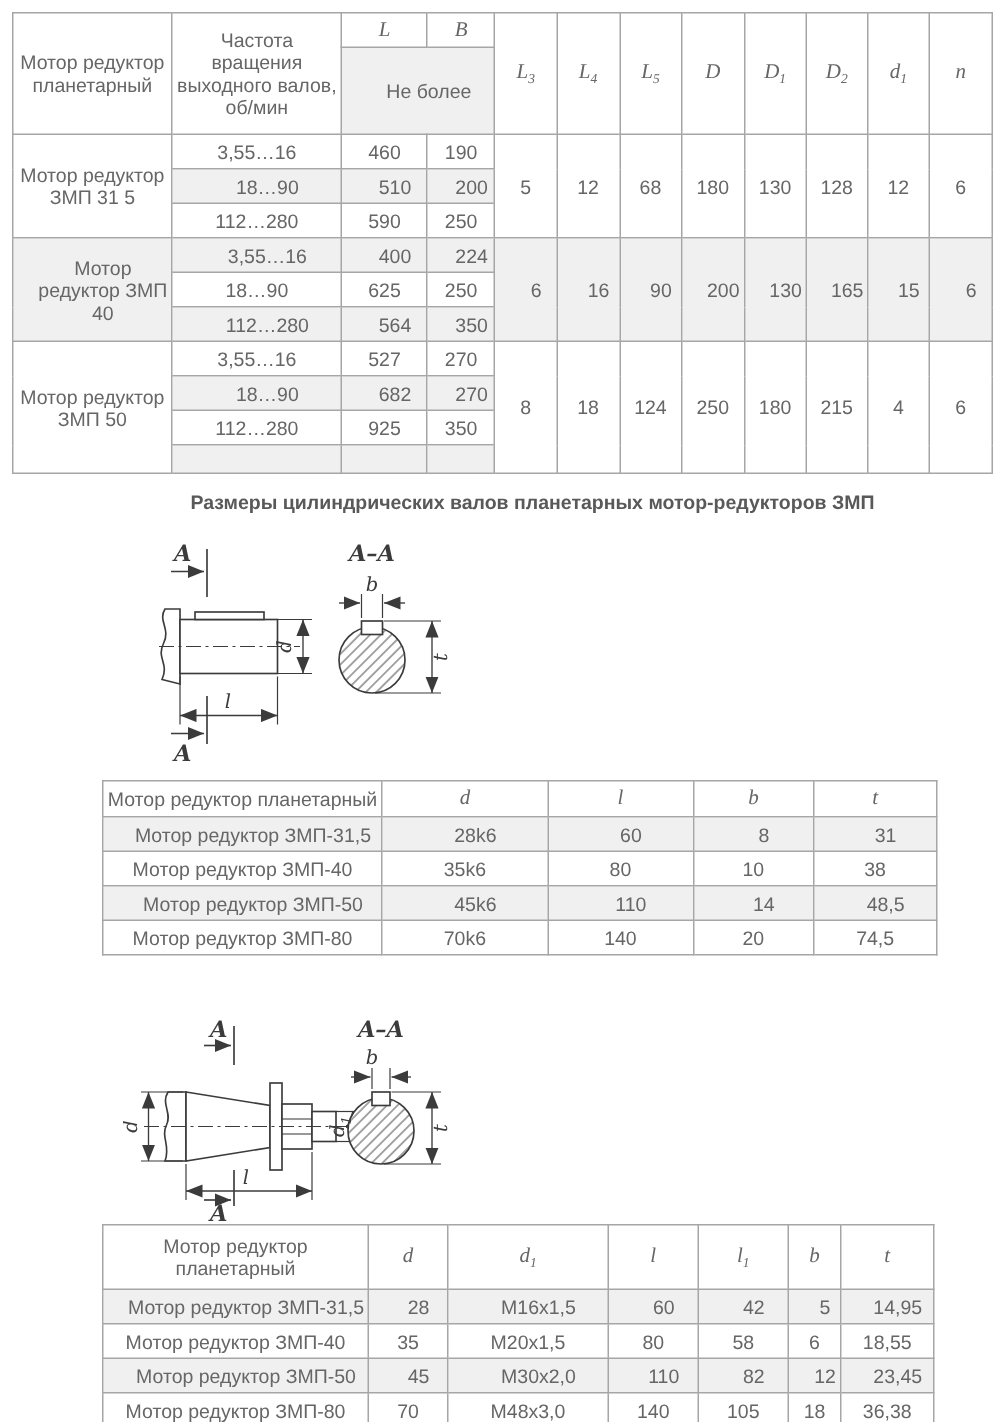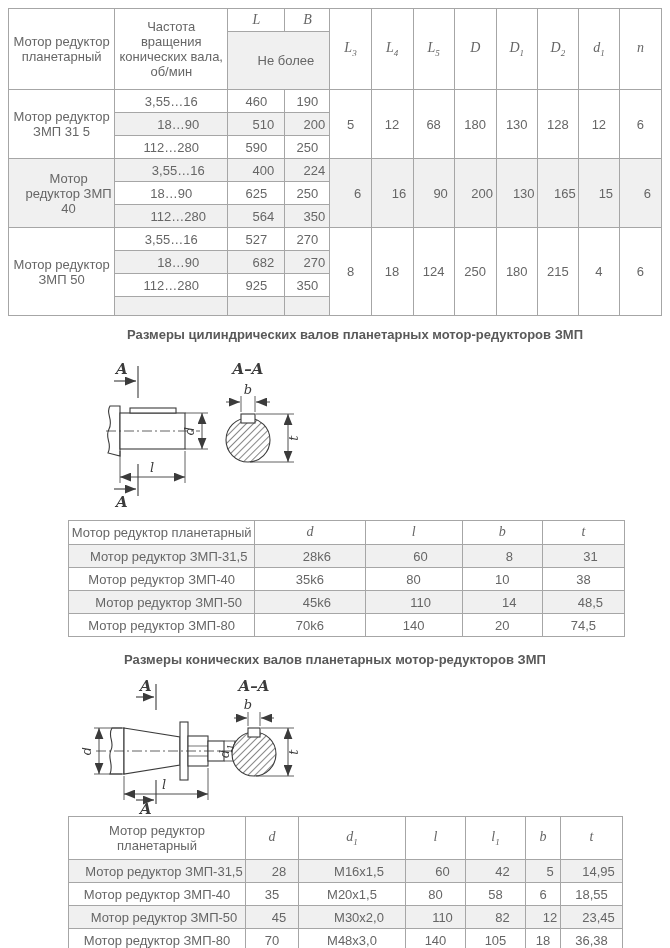--- a/index.html
+++ b/index.html
@@ -55,21 +55,21 @@
         <col style="width:41px">
         <col style="width:42px">
       <col style="width:41px">
         <col style="width:41px">
         <col style="width:41px">
         <col style="width:42px">
     </colgroup>
     <tbody>
         <tr>
       <td rowspan="2">Мотор редуктор планетарный</td>
-      <td rowspan="2">Частота вращения конических вала, об/мин</td>
+      <td rowspan="2">Частота вращения выходного валов, об/мин</td>
       <td><i>L</i></td>
       <td><i>B</i></td>
       <td rowspan="2"><i>L</i><sub>3</sub></td>
       <td rowspan="2"><i>L</i><sub>4</sub></td>
       <td rowspan="2"><i>L</i><sub>5</sub></td>
       <td rowspan="2"><i>D</i><sub></sub></td>
       <td rowspan="2"><i>D</i><sub>1</sub></td>
       <td rowspan="2"><i>D</i><sub>2</sub></td>
       <td rowspan="2"><i>d</i><sub>1</sub></td>
       <td rowspan="2"><i>n</i><sub></sub></td>
@@ -257,21 +257,20 @@
     <tr>
       <td>Мотор редуктор ЗМП-80</td>
       <td>70k6</td>
       <td>140</td>
       <td>20</td>
       <td>74,5</td>
     </tr>
   </tbody>
     </table>
 
-  <div class="hd hd2">Размеры конических валов планетарных мотор-редукторов ЗМП</div>
 
   <svg class="dg dg2" width="230" height="138" viewBox="0 0 230 138">
     <defs>
       <marker id="m2" viewBox="0 0 10 8" markerWidth="11" markerHeight="9" refX="10" refY="4" orient="auto-start-reverse" markerUnits="userSpaceOnUse">
         <path d="M0,0L10,4L0,8Z" fill="#3b3b3b"></path>
       </marker>
       <pattern id="h2" width="5" height="5" patternUnits="userSpaceOnUse" patternTransform="rotate(45)">
         <rect width="5" height="5" fill="#ffffff"></rect>
         <line x1="2.5" y1="0" x2="2.5" y2="5" stroke="#888" stroke-width="1"></line>
       </pattern>

